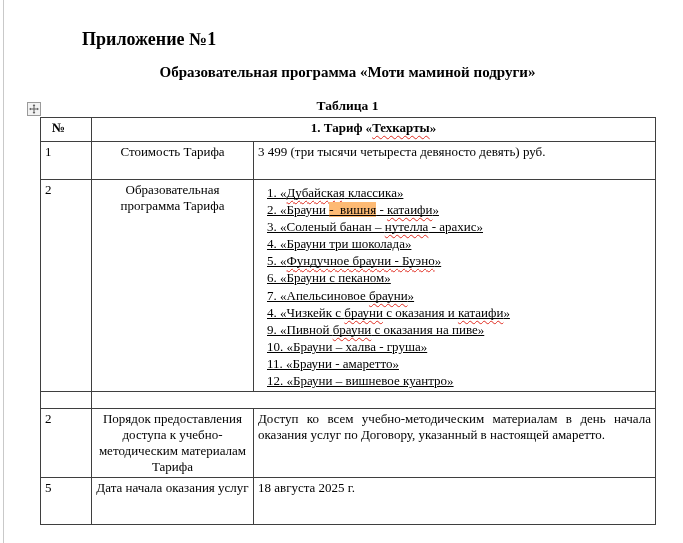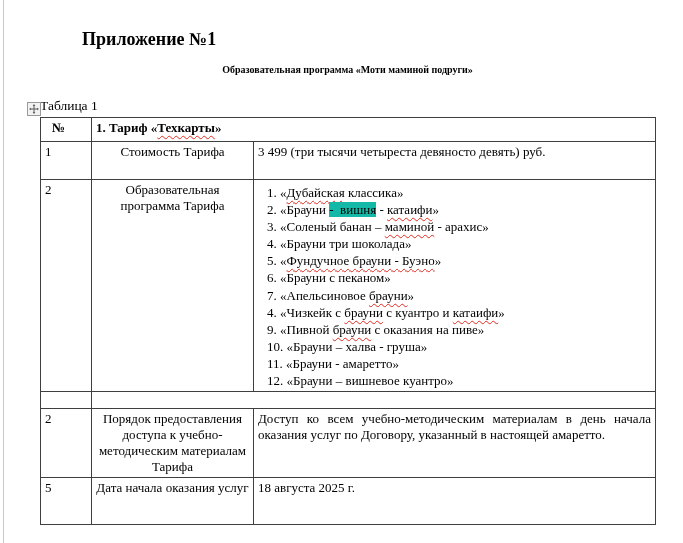--- a/index.html
+++ b/index.html
@@ -2,44 +2,44 @@
 <html><head>
 <meta charset="utf-8">
 <style>
   * { margin: 0; padding: 0; box-sizing: border-box; }
   html, body { width: 683px; height: 543px; background: #ffffff; overflow: hidden; }
   body { position: relative; font-family: "Liberation Serif", "DejaVu Serif", serif; color: #000; }
 
   .page-edge { position: absolute; left: 3px; top: 0; width: 1px; height: 543px; background: #c9c9c9; }
 
   .appendix { position: absolute; left: 82px; top: 29px; font-size: 18px; font-weight: bold; }
-  .doc-title { position: absolute; left: 40px; top: 64px; width: 615px; text-align: center; font-size: 10px; font-weight: bold; }
-  .table-caption { position: absolute; left: 40px; top: 98px; width: 615px; text-align: left; font-size: 13.5px; font-weight: normal; }
+  .doc-title { position: absolute; left: 40px; top: 64px; width: 615px; text-align: center; font-size: 15px; font-weight: bold; }
+  .table-caption { position: absolute; left: 40px; top: 98px; width: 615px; text-align: center; font-size: 13.5px; font-weight: bold; }
 
   .move-handle { position: absolute; left: 27px; top: 102px; width: 14px; height: 14px;
     border: 1px solid #9a9a9a; background: #f2f2f2; display: flex; align-items: center; justify-content: center; cursor: move; }
 
   table.doc-table { position: absolute; left: 40px; top: 117px; width: 615px; border-collapse: collapse; table-layout: fixed; }
   table.doc-table td { border: 1.5px solid #3f3f3f; vertical-align: top; font-size: 13px; line-height: 16px; padding: 2px 4px; overflow: hidden; }
   td.c-num { text-align: left; padding-left: 17px; }
   td.c-label { text-align: center; margin-left: 44px; }
   td.c-value-center { text-align: left; }
   td.c-value-justify { text-align: justify; padding: 2px 7px; }
 
   tr.r-header td { font-weight: bold; }
   tr.r-header td.c-num { padding-left: 11px; }
-  tr.r-header td.c-title { text-align: left; }
+  tr.r-header td.c-title { text-align: center; }
 
   .prog-list { padding-left: 9px; padding-top: 2px; }
-  .prog-item { line-height: 17.1px; white-space: pre-wrap; }
+  .prog-item { line-height: 17.1px; white-space: pre-wrap; text-decoration: underline; }
   .prog-item span { white-space: pre-wrap; }
 
   .mark-red { text-decoration: underline; text-decoration-style: wavy; text-decoration-color: #e02b20;
     text-decoration-thickness: 1px; text-underline-offset: 2.5px; text-decoration-skip-ink: none; }
-  .mark-blue { background-color: #14b8a6; }
+  .mark-blue { background-color: #fdba74; }
 
   .seg { white-space: pre-wrap; }
 </style>
 </head>
 <body>
 
 <div class="page-edge"></div>
 
 <div class="appendix">Приложение №1</div>
 <div class="doc-title">Образовательная программа «Моти маминой подруги»</div>
@@ -76,26 +76,26 @@
       <td class="c-label">Стоимость Тарифа</td>
       <td class="c-value-center">3 499 (три тысячи четыреста девяносто девять) руб.</td>
     </tr>
     <tr style="height:206px">
       <td class="c-num">2</td>
       <td class="c-label">Образовательная программа Тарифа</td>
       <td>
         <div class="prog-list">
           <div class="prog-item"><span class="seg">1. «</span><span class="seg mark-red">Дубайская</span><span class="seg"> классика»</span></div>
           <div class="prog-item"><span class="seg">2. «Брауни </span><span class="seg mark-blue">-  вишня</span><span class="seg"> - </span><span class="seg mark-red">катаифи</span><span class="seg">»</span></div>
-          <div class="prog-item"><span class="seg">3. «Соленый банан – </span><span class="seg mark-red">маминой</span><span class="seg"> - арахис»</span></div>
+          <div class="prog-item"><span class="seg">3. «Соленый банан – </span><span class="seg mark-red">нутелла</span><span class="seg"> - арахис»</span></div>
           <div class="prog-item"><span class="seg">4. «Брауни три шоколада»</span></div>
           <div class="prog-item"><span class="seg">5. «</span><span class="seg mark-red">Фундучное брауни - Буэно</span><span class="seg">»</span></div>
           <div class="prog-item"><span class="seg">6. «Брауни с пеканом»</span></div>
           <div class="prog-item"><span class="seg">7. «Апельсиновое </span><span class="seg mark-red">брауни</span><span class="seg">»</span></div>
-          <div class="prog-item"><span class="seg">4. «Чизкейк с </span><span class="seg mark-red">брауни</span><span class="seg"> с куантро и </span><span class="seg mark-red">катаифи</span><span class="seg">»</span></div>
+          <div class="prog-item"><span class="seg">4. «Чизкейк с </span><span class="seg mark-red">брауни</span><span class="seg"> с оказания и </span><span class="seg mark-red">катаифи</span><span class="seg">»</span></div>
           <div class="prog-item"><span class="seg">9. «Пивной </span><span class="seg mark-red">брауни</span><span class="seg"> с оказания на пиве»</span></div>
           <div class="prog-item"><span class="seg">10. «Брауни – халва - груша»</span></div>
           <div class="prog-item"><span class="seg">11. «Брауни - амаретто»</span></div>
           <div class="prog-item"><span class="seg">12. «Брауни – вишневое куантро»</span></div>
         </div>
       </td>
     </tr>
     <tr style="height:17px">
       <td></td>
       <td colspan="2"></td>

